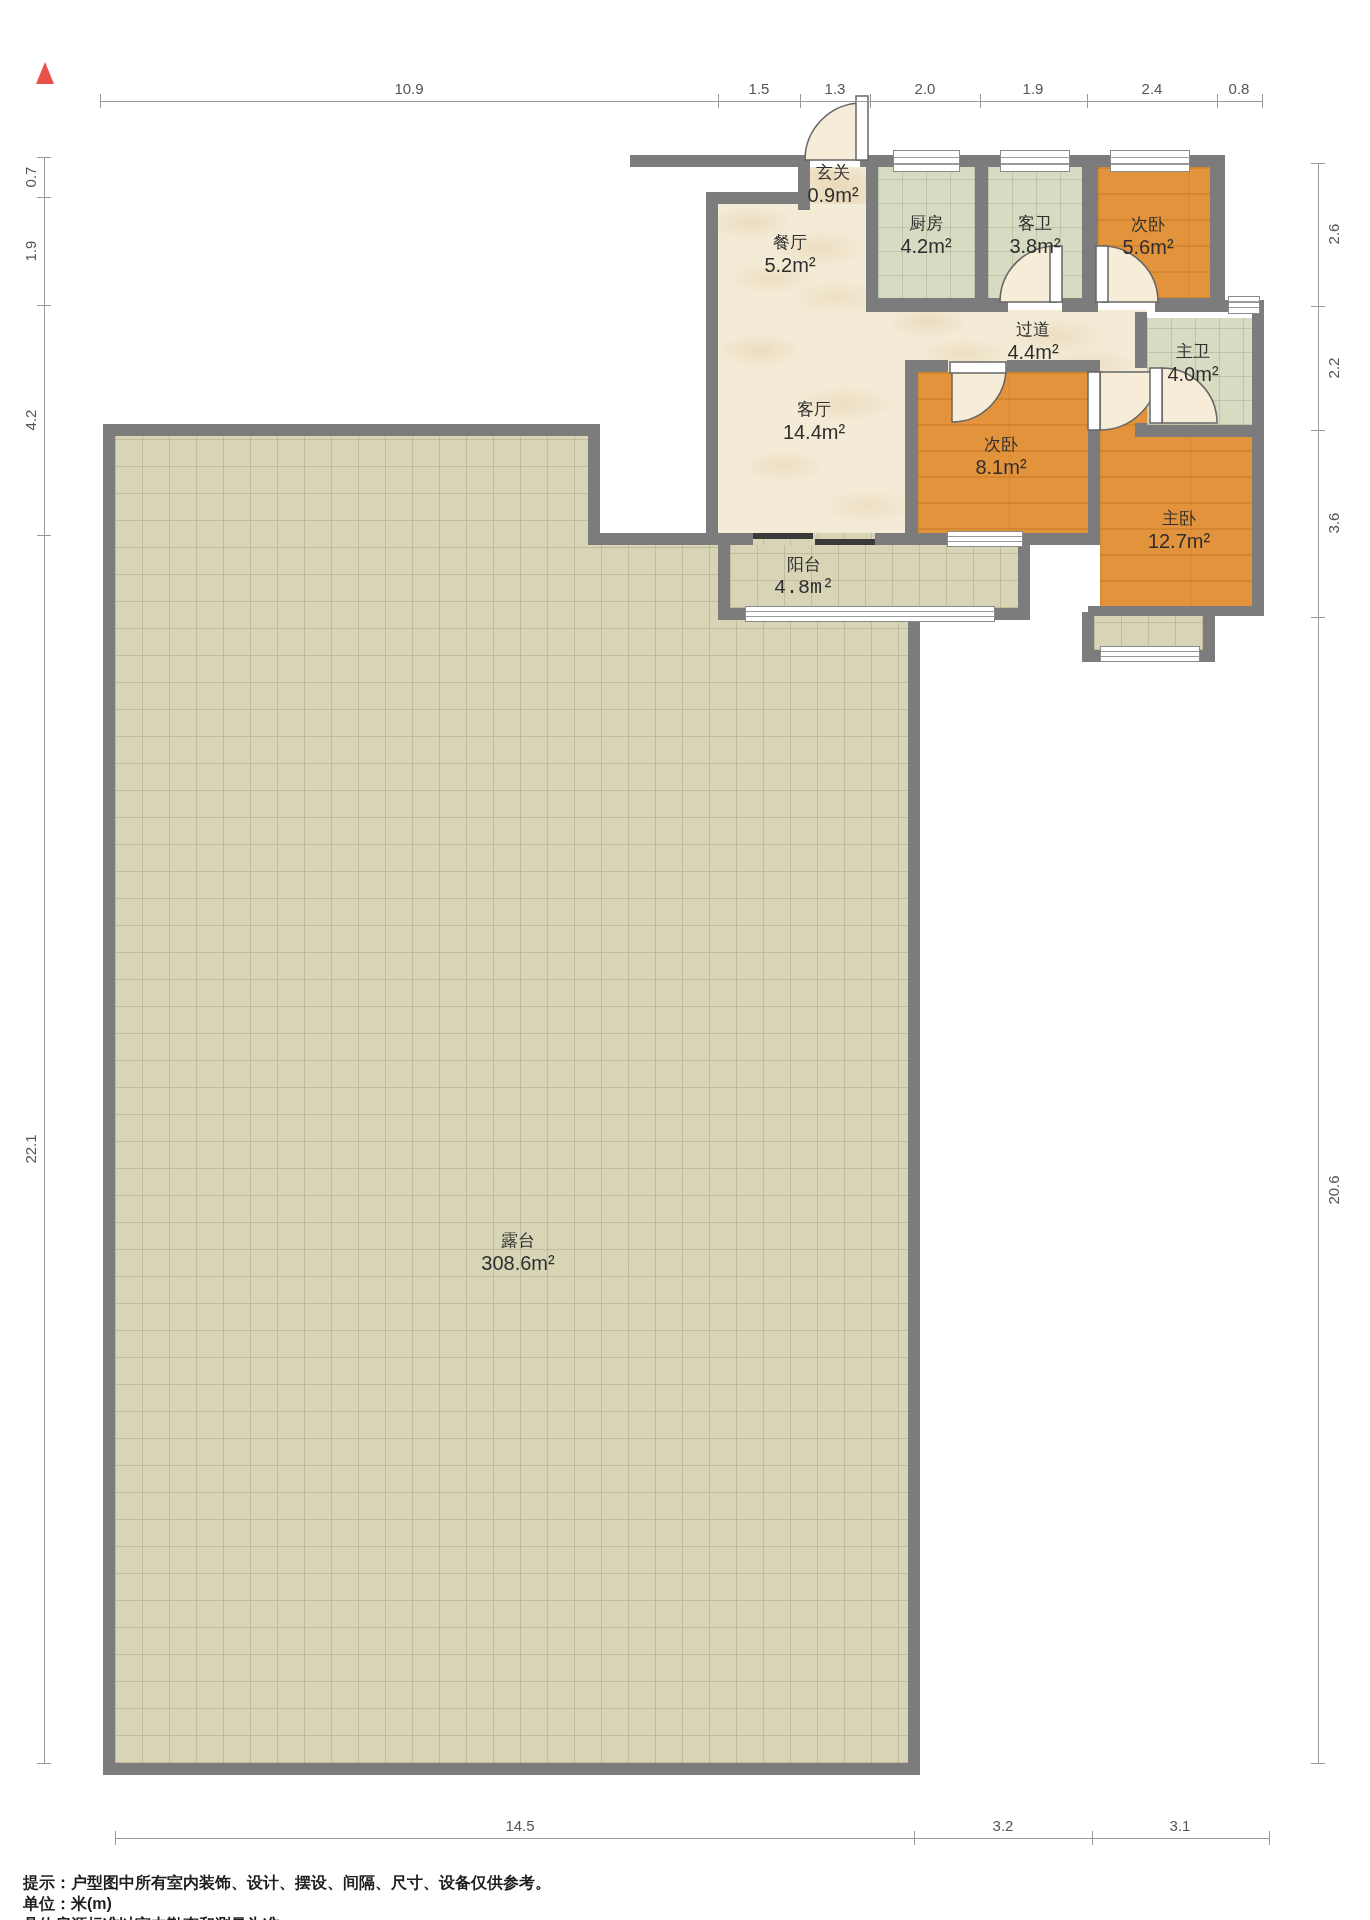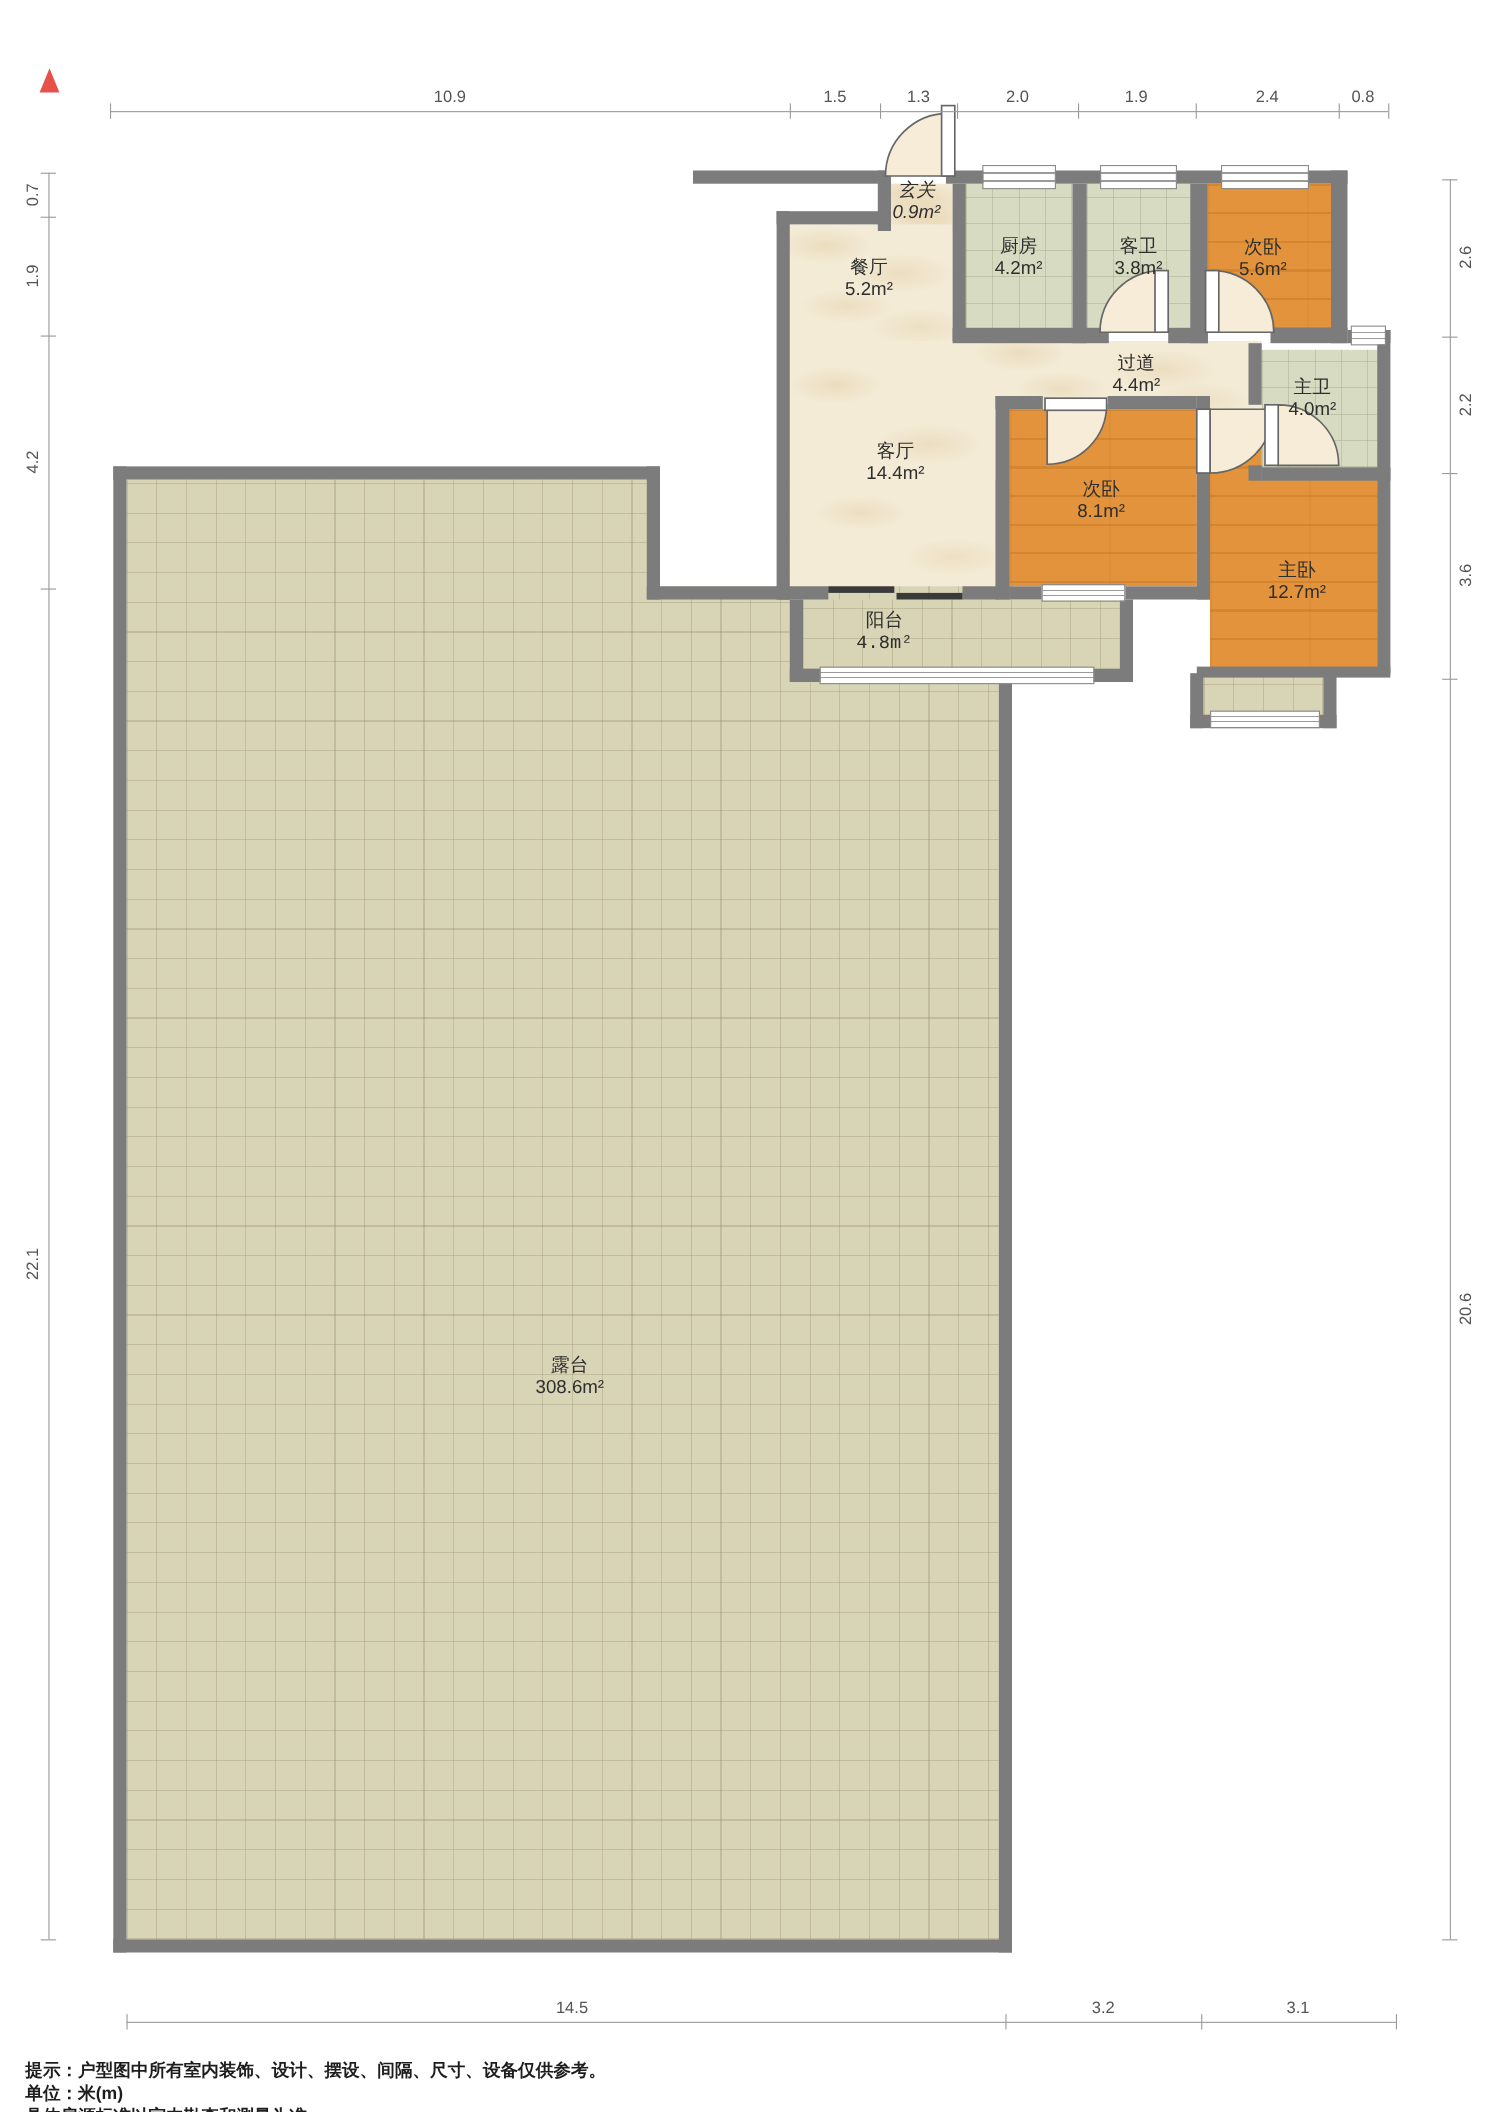--- a/index.html
+++ b/index.html
@@ -26,21 +26,21 @@
   
   .win{position:absolute;background:
      linear-gradient(to bottom,#ffffff 0%,#ffffff 28%,#9a9a9a 28%,#9a9a9a 36%,#ffffff 36%,
                      #ffffff 62%,#9a9a9a 62%,#9a9a9a 70%,#ffffff 70%,#ffffff 100%);
      border:1px solid #8a8a8a;box-sizing:border-box;}
   
   .slide{position:absolute;background:#3a3a3a;}
   
   .rlabel{position:absolute;transform:translateX(-50%);text-align:center;color:#2e2e2e;white-space:nowrap;}
   .rlabel .nm{display:block;font-size:17px;line-height:1.15;}
-  .rlabel .ar{display:block;font-size:17px;line-height:1.2;}
+  .rlabel .ar{display:block;font-size:20px;line-height:1.2;}
   
   .dline{position:absolute;background:#999999;}
   .tk{position:absolute;width:1px;height:14px;background:#999999;}
   .tkh{position:absolute;width:14px;height:1px;background:#999999;}
   .dlab{position:absolute;transform:translateX(-50%);font-size:15px;color:#555555;white-space:nowrap;}
   .dlabv{position:absolute;transform:translate(-50%,-50%) rotate(-90deg);font-size:15px;color:#555555;white-space:nowrap;}
   
   .north{position:absolute;width:0;height:0;border-left:9px solid transparent;
          border-right:9px solid transparent;border-bottom:22px solid #e8514a;}
   
@@ -149,21 +149,21 @@
       <rect x="1096" y="246" width="12" height="56" fill="#ffffff"></rect>
       <path d="M 1006 368 A 54 54 0 0 1 952 422 L 952 368 Z" fill="#f7ecd7"></path>
       <rect x="950" y="362" width="56" height="11" fill="#ffffff"></rect>
       <path d="M 1100 430 A 58 58 0 0 0 1158 372 L 1100 372 Z" fill="#f7ecd7"></path>
       <rect x="1088" y="372" width="12" height="58" fill="#ffffff"></rect>
       <path d="M 1162 368 A 55 55 0 0 1 1217 423 L 1162 423 Z" fill="#f7ecd7"></path>
       <rect x="1150" y="368" width="12" height="55" fill="#ffffff"></rect>
     </g>
   </svg>
 
-  <div class="rlabel" style="left:833px;top:163px;font-style:italic;">
+  <div class="rlabel" style="left:833px;top:163px;">
     <span class="nm">玄关</span>
     <span class="ar">0.9m²</span>
   </div>
   <div class="rlabel" style="left:790px;top:233px;">
     <span class="nm">餐厅</span>
     <span class="ar">5.2m²</span>
   </div>
   <div class="rlabel" style="left:926px;top:214px;">
     <span class="nm">厨房</span>
     <span class="ar">4.2m²</span>

